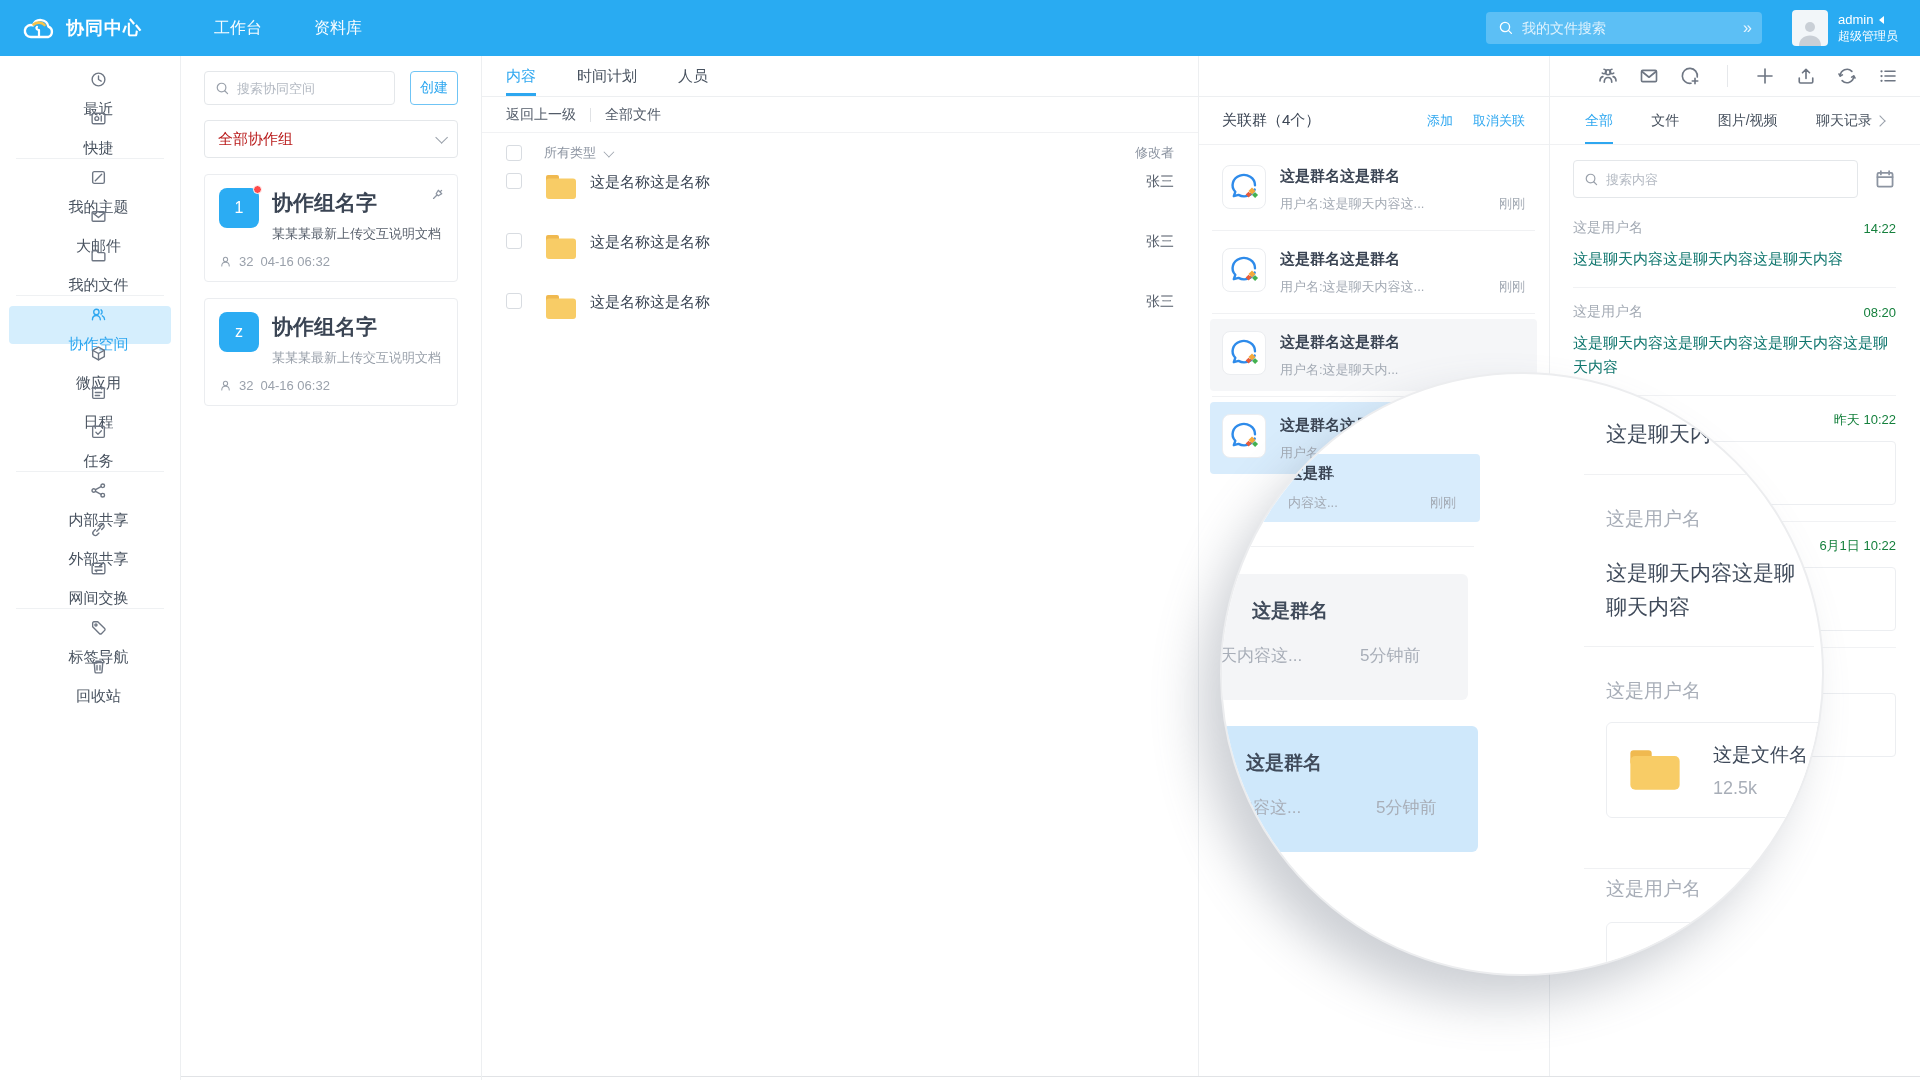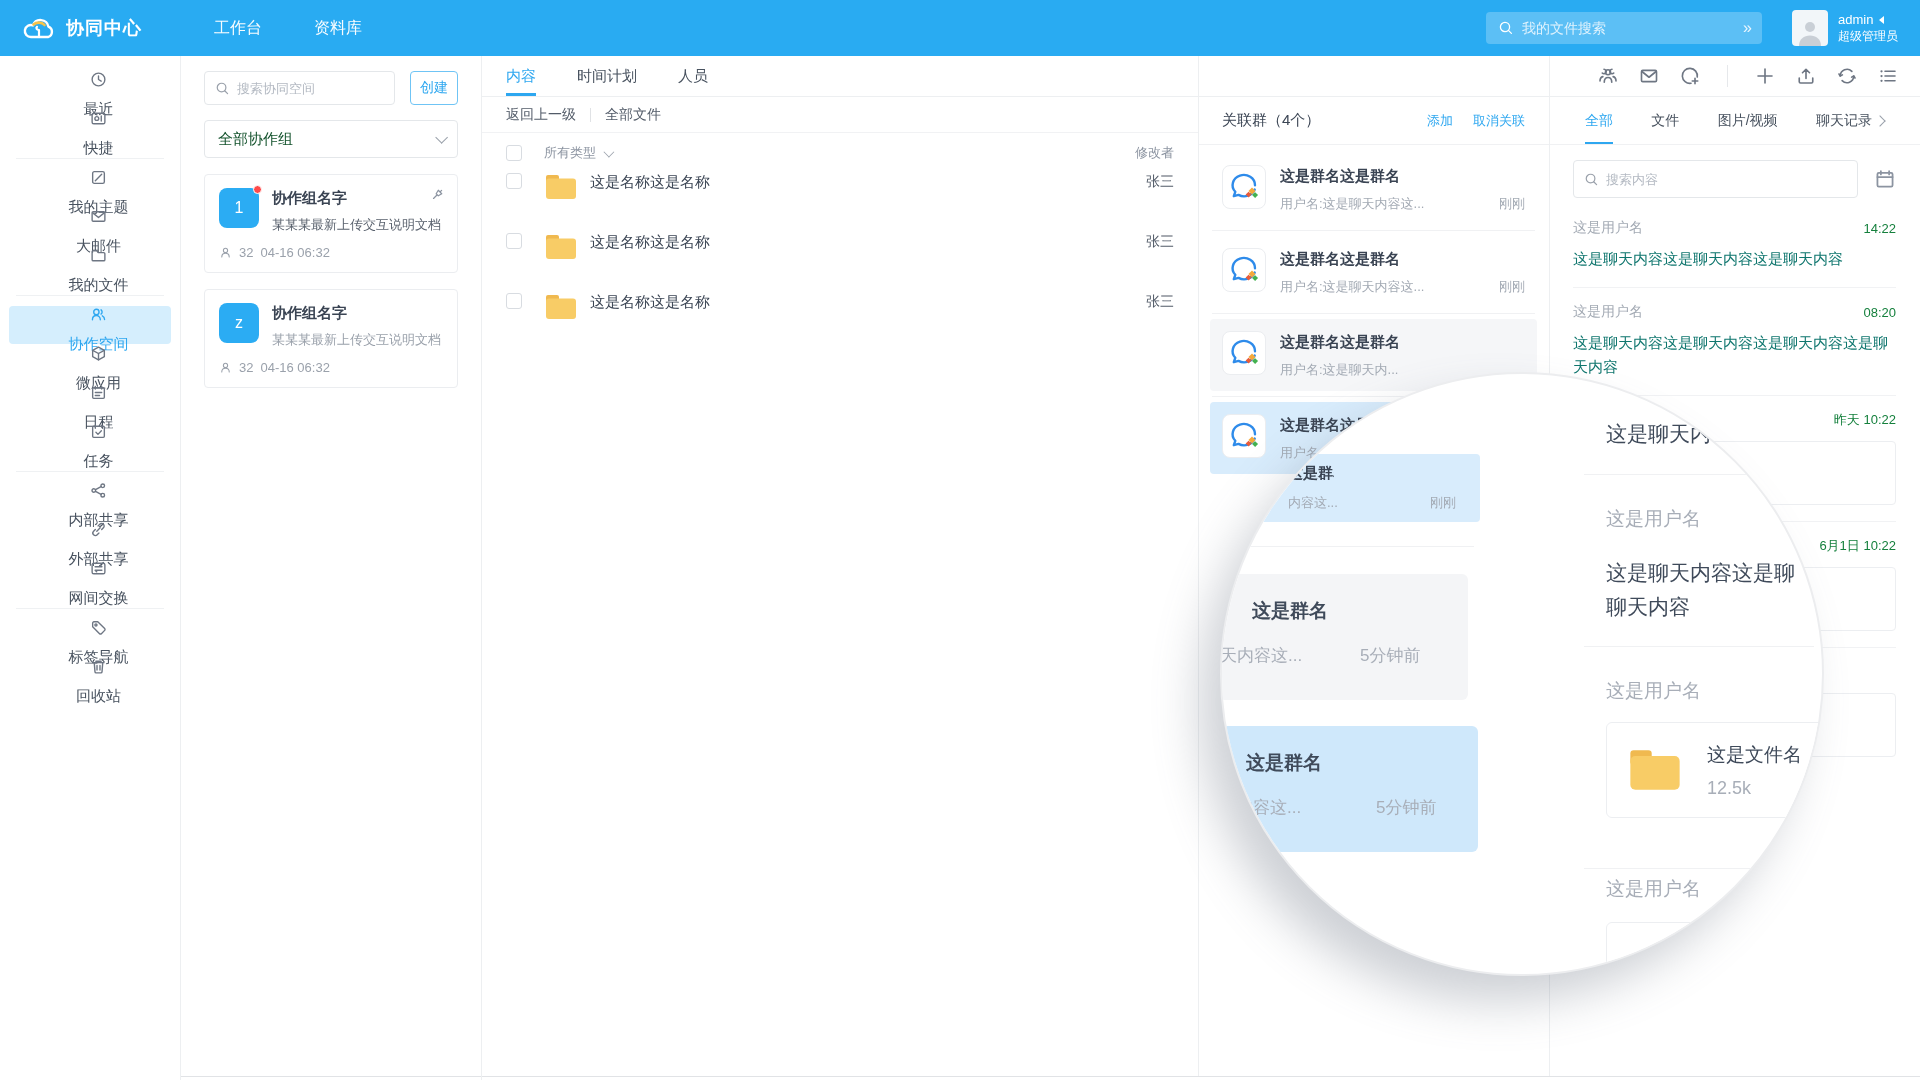--- a/index.html
+++ b/index.html
@@ -31,27 +31,27 @@
   .side-divider { border-top:1px solid #EFF1F3; margin:10px 16px; }
 
   
   .group-panel { position:absolute; left:181px; top:56px; width:301px; bottom:0; border-right:1px solid #EDEFF1; padding:15px 23px; z-index:2; }
   .gp-row1 { display:flex; gap:15px; }
   .input { border:1px solid #E4E7EA; border-radius:4px; display:flex; align-items:center; gap:7px; padding:0 10px; background:#fff; }
   .input input { border:none; outline:none; flex:1; width:100%; font-size:13px; color:#333; font-family:inherit; }
   .input input::placeholder { color:#B3B9C2; }
   .gp-search { flex:1; height:34px; }
   .btn-create { width:48px; height:34px; border:1px solid #6FC4F5; border-radius:4px; background:#fff; color:#2EA7F0; font-size:14px; cursor:pointer; font-family:inherit; }
-  .gp-filter { margin-top:15px; height:38px; border:1px solid #E4E7EA; border-radius:4px; display:flex; align-items:center; justify-content:space-between; padding:0 13px; font-size:15px; color:#14532d; cursor:pointer; }
+  .gp-filter { margin-top:15px; height:38px; border:1px solid #E4E7EA; border-radius:4px; display:flex; align-items:center; justify-content:space-between; padding:0 13px; font-size:15px; color:#b91c1c; cursor:pointer; }
   .chev-down { width:9px; height:9px; border-right:1.6px solid #9AA1AB; border-bottom:1.6px solid #9AA1AB; transform:rotate(45deg) translateY(-3px); }
   .gp-card { margin-top:16px; border:1px solid #EBEDF0; border-radius:4px; padding:13px 14px 12px; position:relative; }
   .gp-card-head { display:flex; gap:13px; }
   .g-avatar { position:relative; width:40px; height:40px; border-radius:8px; background:#2BACF3; color:#fff; font-size:16px; display:flex; align-items:center; justify-content:center; flex:0 0 auto; }
   .g-avatar .dot { position:absolute; top:-3px; right:-3px; width:9px; height:9px; border-radius:50%; background:#FF4A4A; border:1.5px solid #fff; }
-  .gp-card .t { font-size:15px; font-weight:600; color:#3A4453; margin-top:1px; }
+  .gp-card .t { font-size:21px; font-weight:600; color:#3A4453; margin-top:1px; }
   .gp-card .d { font-size:13px; margin-top:8px; width:196px; white-space:nowrap; overflow:hidden; }
   .gp-card.first .d { color:#5A626E; }
   .gp-card.second .d { color:#9AA1AB; }
   .gp-card .pin { position:absolute; right:12px; top:12px; color:#8C94A1; cursor:pointer; }
   .gp-card-foot { margin-top:11px; display:flex; align-items:center; gap:7px; font-size:13px; color:#9AA1AB; }
   .gp-card-foot svg { color:#9AA1AB; }
 
   
   .top-strip { position:absolute; left:482px; top:56px; width:1438px; height:41px; border-bottom:1px solid #EDEFF1; display:flex; align-items:center; background:#fff; z-index:2; }
   .main-tabs { display:flex; gap:41px; margin-left:24px; font-size:15px; color:#48525F; height:100%; align-items:flex-end; }
@@ -128,21 +128,21 @@
   .lens-card.blue .t { padding-left:60px; }
   .lens-card .r { display:flex; margin:20px 0 0 8px; font-size:17px; color:#A8AEB8; }
   .lens-card.blue .r { margin-left:16px; }
   .lens-card .r .pv { white-space:nowrap; overflow:hidden; width:150px; }
   .lens-card .r .tm { margin-left:24px; white-space:nowrap; }
   .lens-chat-el { position:absolute; color:#3F4A5A; }
   .lc-line1 { left:384px; top:46px; font-size:21px; width:150px; white-space:nowrap; overflow:hidden; }
   .lc-user { font-size:19px; color:#A8AEB8; }
   .lc-u1 { left:384px; top:132px; } .lc-u2 { left:384px; top:304px; } .lc-u3 { left:384px; top:502px; }
   .lc-line2 { left:384px; top:182px; font-size:21px; line-height:34px; width:246px; }
-  .lc-file { left:384px; top:348px; width:228px; height:96px; border:1px solid #ECEEF1; border-radius:6px; display:flex; align-items:center; gap:24px; padding-left:20px; background:#fff; }
+  .lc-file { left:384px; top:348px; width:228px; height:96px; border:1px solid #ECEEF1; border-radius:6px; display:flex; align-items:center; gap:30px; padding-left:20px; background:#fff; }
   .lc-file .fn { font-size:19px; color:#3F4A5A; }
   .lc-file .fs { font-size:18px; color:#A8AEB8; margin-top:10px; }
   .lc-part { left:384px; top:548px; width:200px; height:90px; border:1px solid #ECEEF1; border-radius:6px; background:#fff; }
 
   .page-bottom { position:absolute; left:0; right:0; bottom:3px; height:1px; background:#E1E3E6; }
   svg.ln { fill:none; stroke:currentColor; stroke-width:1.3; stroke-linecap:round; stroke-linejoin:round; }
 </style>
 </head>
 <body>
 

